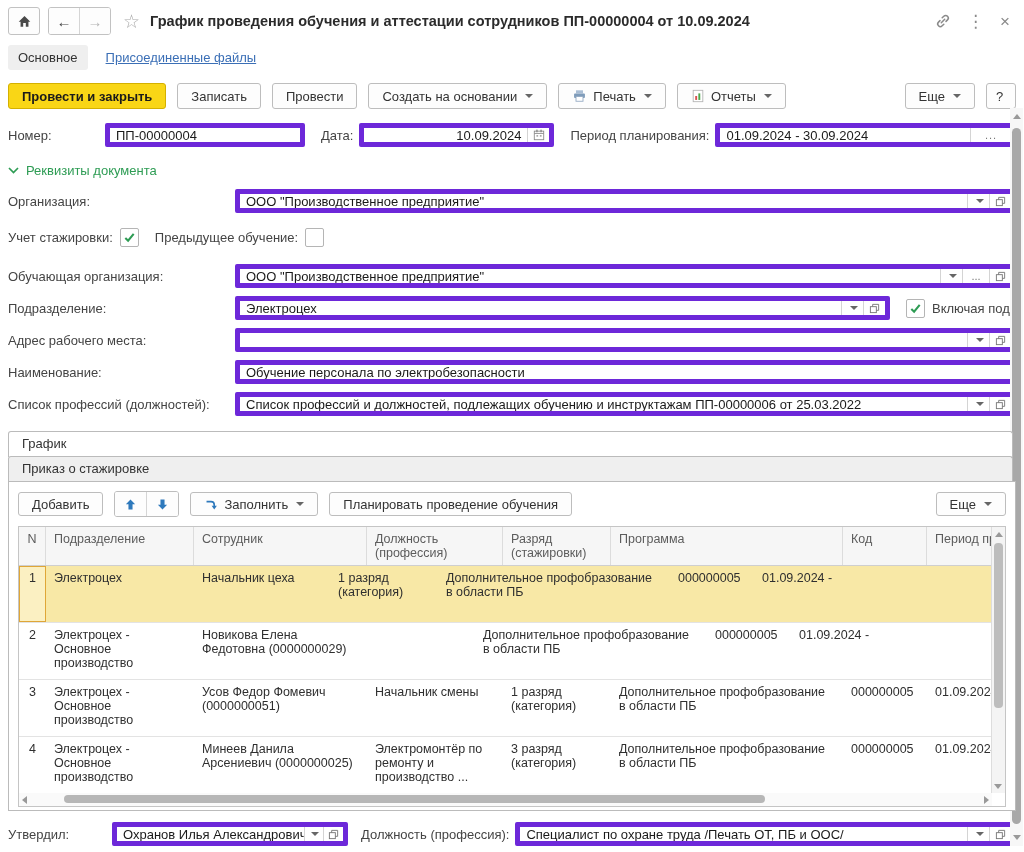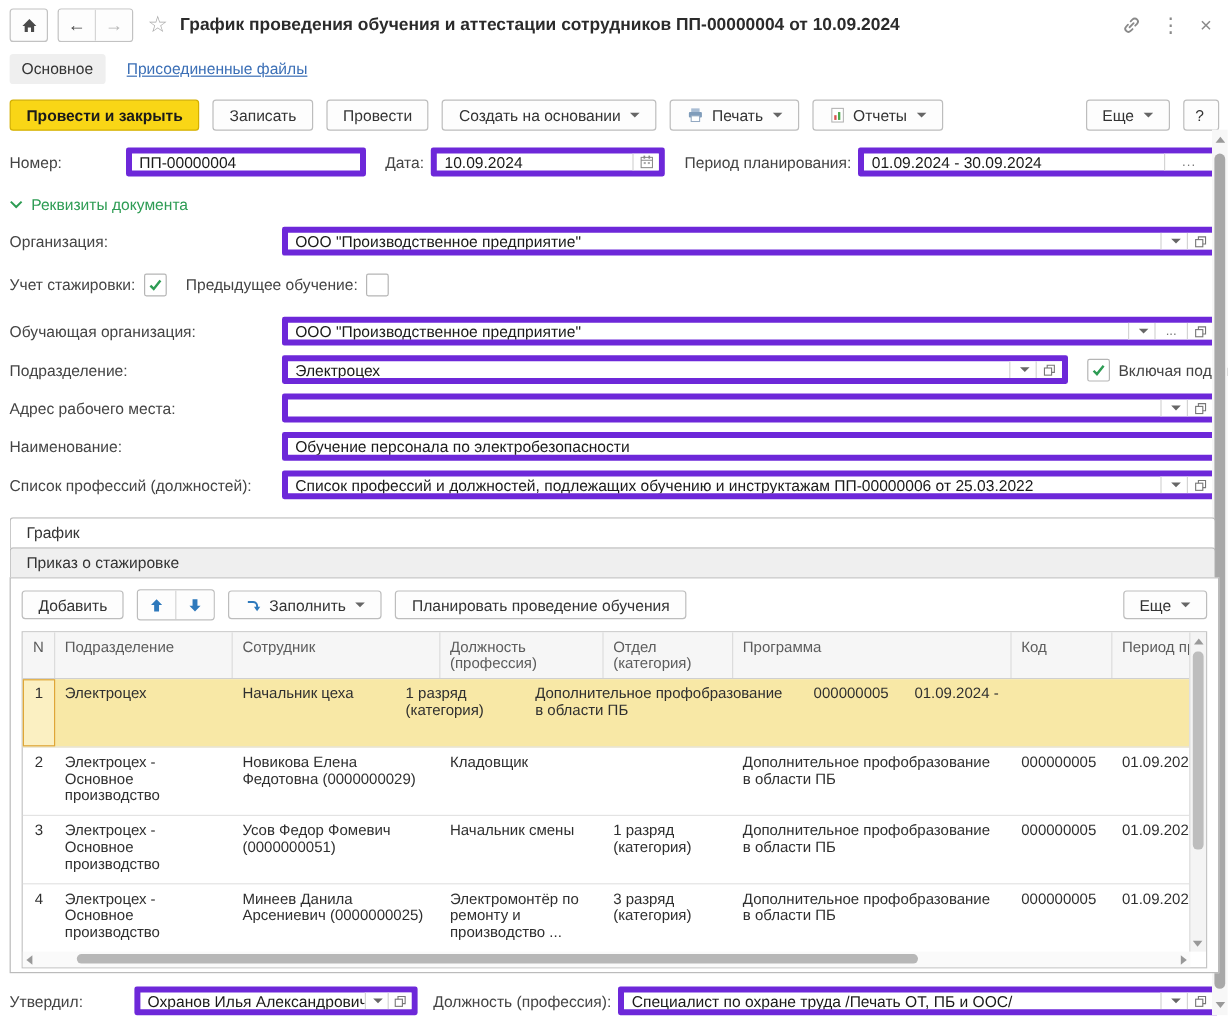--- a/index.html
+++ b/index.html
@@ -160,21 +160,21 @@
       <button class="btn" style="min-width:30px;padding:0 9px;">?</button>
     </div>
   </div>
 
   <div class="frow" style="margin-top:14px;">
     <span class="lbl" style="width:97px;flex:none;">Номер:</span>
     <div class="field" style="width:200px;">
       <span class="fval">ПП-00000004</span>
     </div>
     <span class="lbl" style="margin-left:16px;flex:none;">Дата:</span>
-    <div class="field" style="width:195px;margin-left:6px;">
+    <div class="field" style="width:195px;margin-left:6px;text-align:right;">
       <span class="fval">10.09.2024</span>
       <span class="fbtn">
         <svg width="12" height="12" viewBox="0 0 14 14">
             <rect x="1.5" y="2.5" width="11" height="10" fill="#fff" stroke="#888"></rect>
             <line x1="1.5" y1="5.2" x2="12.5" y2="5.2" stroke="#888"></line>
             <rect x="3.8" y="0.8" width="1.6" height="3" fill="#888"></rect>
             <rect x="8.6" y="0.8" width="1.6" height="3" fill="#888"></rect>
             <rect x="4" y="7" width="2" height="2" fill="#aaa"></rect>
             <rect x="8" y="7" width="2" height="2" fill="#aaa"></rect>
           </svg>
@@ -336,41 +336,40 @@
         </button>
     </div>
 
     <div class="grid">
       <div class="g-body">
         <div class="g-head">
           <div class="gc c-n">N</div>
           <div class="gc c-dep">Подразделение</div>
           <div class="gc c-emp">Сотрудник</div>
           <div class="gc c-pos">Должность (профессия)</div>
-          <div class="gc c-grade">Отдел (категория)</div>
+          <div class="gc c-grade">Разряд (стажировки)</div>
           <div class="gc c-prog">Программа</div>
           <div class="gc c-code">Код</div>
           <div class="gc c-per">Период про</div>
         </div>
 
         <div class="g-row selected">
           <div class="gc c-n">1</div>
           <div class="gc c-dep">Электроцех</div>
           <div class="gc c-pos">Начальник цеха</div>
           <div class="gc c-grade">1 разряд (категория)</div>
           <div class="gc c-prog">Дополнительное профобразование в области ПБ</div>
           <div class="gc c-code">000000005</div>
           <div class="gc c-per">01.09.2024 -</div>
         </div>
 
         <div class="g-row">
           <div class="gc c-n">2</div>
           <div class="gc c-dep">Электроцех - Основное производство</div>
           <div class="gc c-emp">Новикова Елена Федотовна (0000000029)</div>
-          <div class="gc c-pos">Кладовщик</div>
           <div class="gc c-grade"></div>
           <div class="gc c-prog">Дополнительное профобразование в области ПБ</div>
           <div class="gc c-code">000000005</div>
           <div class="gc c-per">01.09.2024 -</div>
         </div>
 
         <div class="g-row">
           <div class="gc c-n">3</div>
           <div class="gc c-dep">Электроцех - Основное производство</div>
           <div class="gc c-emp">Усов Федор Фомевич (0000000051)</div>

